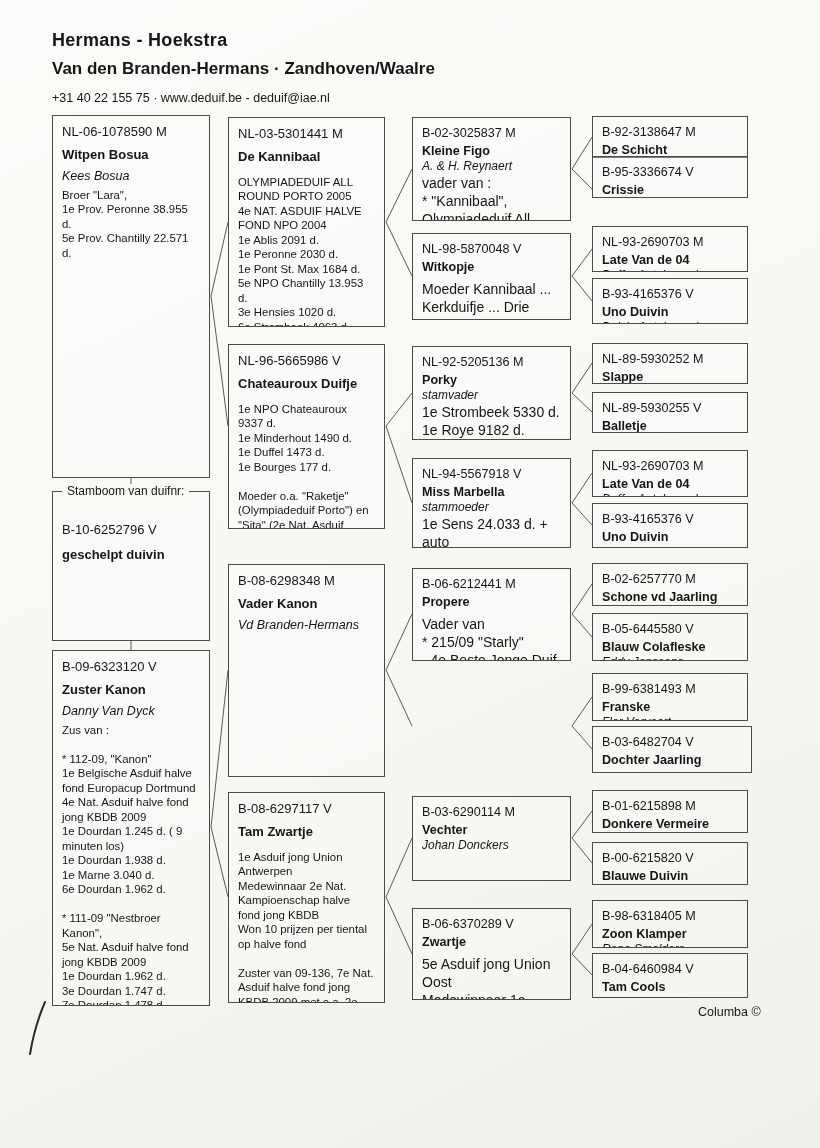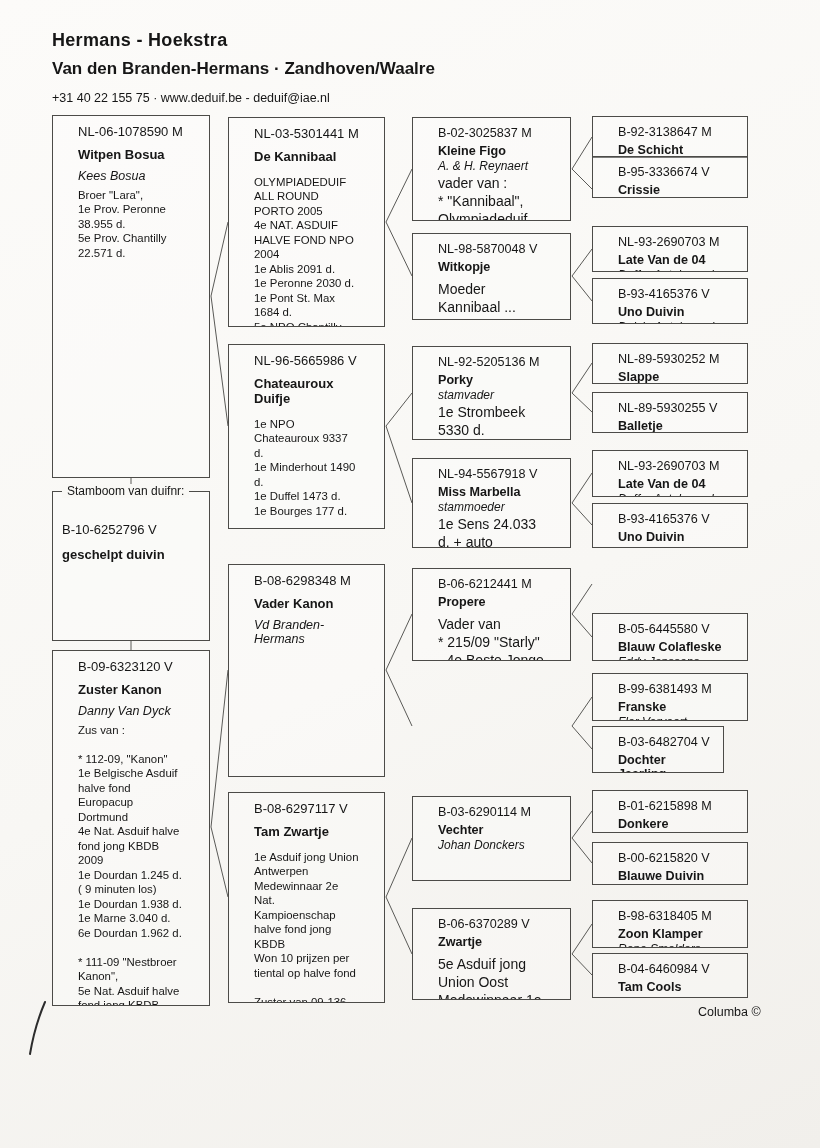--- a/index.html
+++ b/index.html
@@ -8,21 +8,21 @@
   .page{position:relative;width:820px;height:1148px;margin:0 auto;overflow:hidden;
         background:linear-gradient(155deg,#fcfbf9 0%,#f8f7f4 55%,#f1efeb 100%);color:#161616}
 
   
   .hdr{position:absolute;left:52px;top:30px}
   .hdr .l1{font-size:18px;font-weight:bold;letter-spacing:.3px}
   .hdr .l2{font-size:17px;font-weight:bold;margin-top:8px}
   .hdr .l3{font-size:12.5px;font-weight:normal;margin-top:12px}
 
   
-  .box{position:absolute;border:1px solid #4c4b48;padding:8px 25px;overflow:hidden;background:rgba(255,255,255,.28)}
+  .box{position:absolute;border:1px solid #4c4b48;padding:8px 9px;overflow:hidden;background:rgba(255,255,255,.28)}
   .ring{font-size:13px;margin-bottom:8px;white-space:nowrap}
   .bname{font-size:13px;font-weight:bold;margin-bottom:7px}
   .breeder{font-size:12.5px;font-style:italic;margin-bottom:5px}
   .info{font-size:11.4px;line-height:1.27;white-space:pre-line}
   .gap .info{margin-top:11px}
   .sm .ring{font-size:12.6px;margin-bottom:4px}
   .sm .bname{font-size:12.6px;margin-bottom:1px}
   .sm .breeder{font-size:12px;margin-bottom:1px}
   .sm .info{font-size:14px;margin-top:7px}
   .tight .info{margin-top:2px}
@@ -55,21 +55,21 @@
   .g4-1{left:592px;top:156px;width:156px;height:42px}
   .g4-2{left:592px;top:226px;width:156px;height:46px}
   .g4-3{left:592px;top:278px;width:156px;height:46px}
   .g4-4{left:592px;top:343px;width:156px;height:41px}
   .g4-5{left:592px;top:392px;width:156px;height:41px}
   .g4-6{left:592px;top:450px;width:156px;height:47px}
   .g4-7{left:592px;top:503px;width:156px;height:45px}
   .g4-8{left:592px;top:563px;width:156px;height:43px}
   .g4-9{left:592px;top:613px;width:156px;height:48px}
   .g4-10{left:592px;top:673px;width:156px;height:48px}
-  .g4-11{left:592px;top:726px;width:132px;height:47px}
+  .g4-11{left:592px;top:726px;width:160px;height:47px}
   .g4-12{left:592px;top:790px;width:156px;height:43px}
   .g4-13{left:592px;top:842px;width:156px;height:43px}
   .g4-14{left:592px;top:900px;width:156px;height:48px}
   .g4-15{left:592px;top:953px;width:156px;height:45px}
 
   .connectors{position:absolute;left:0;top:0;width:820px;height:1148px;pointer-events:none}
   .credit{position:absolute;left:698px;top:1005px;font-size:12.5px}
 </style>
 </head>
 <body>
@@ -277,20 +277,24 @@
   <div class="box sm g4-6">
     <div class="ring">NL-93-2690703 M</div>
     <div class="bname">Late Van de 04</div>
     <div class="breeder">Doffer Autokoppel</div>
   </div>
   <div class="box sm g4-7">
     <div class="ring">B-93-4165376 V</div>
     <div class="bname">Uno Duivin</div>
     <div class="breeder">Duivin Autokoppel</div>
   </div>
+  <div class="box sm g4-8">
+    <div class="ring">B-02-6257770 M</div>
+    <div class="bname">Schone vd Jaarling</div>
+  </div>
   <div class="box sm g4-9">
     <div class="ring">B-05-6445580 V</div>
     <div class="bname">Blauw Colafleske</div>
     <div class="breeder">Eddy Janssens</div>
   </div>
   <div class="box sm g4-10">
     <div class="ring">B-99-6381493 M</div>
     <div class="bname">Franske</div>
     <div class="breeder">Flor Vervoort</div>
   </div>

